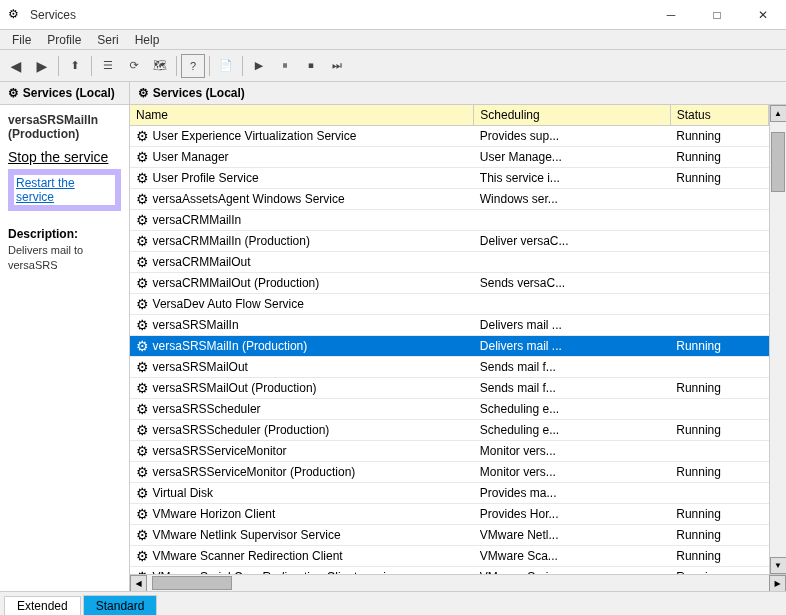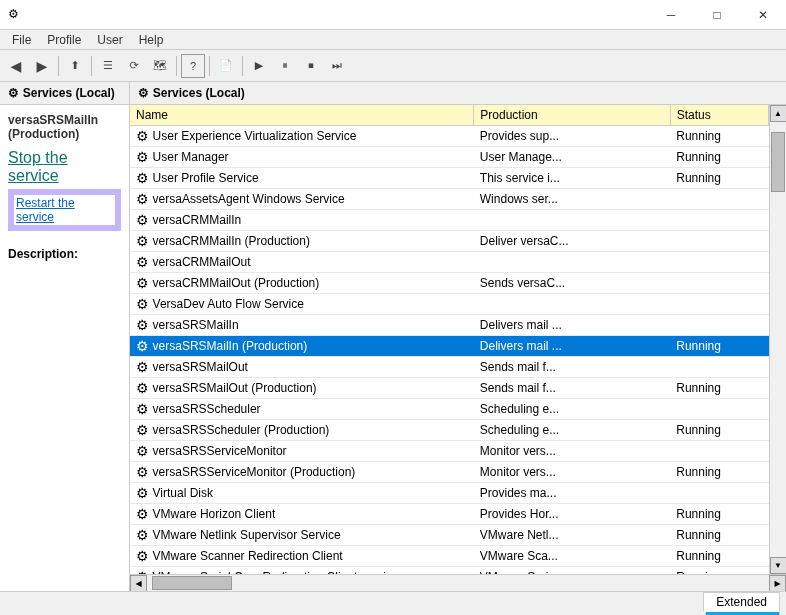--- a/index.html
+++ b/index.html
@@ -81,24 +81,24 @@
       font-size: 12px;
       font-weight: bold;
       border-bottom: 1px solid #ccc;
       display: flex;
       align-items: center;
       gap: 4px;
     }
     .left-content { padding: 8px; flex: 1; overflow: hidden; }
     .service-name { font-size: 12px; font-weight: bold; margin-bottom: 8px; color: #333; }
     .action-link {
-      color: #0f766e;
+      color: #000000;
       text-decoration: underline;
       cursor: pointer;
-      font-size: 16px;
+      font-size: 14px;
       display: block;
       margin-bottom: 4px;
     }
     .action-link-bordered {
       color: #0066cc;
       text-decoration: underline;
       cursor: pointer;
       font-size: 12px;
       display: inline-block;
       margin-bottom: 8px;
@@ -192,21 +192,20 @@
     }
 
     
     .bottom-tabs {
       height: 24px;
       background: #f0f0f0;
       border-top: 1px solid #ccc;
       display: flex;
       align-items: flex-end;
       padding: 0 4px;
-      flex-direction: column;
     }
     .tab {
       padding: 2px 12px;
       font-size: 12px;
       border: 1px solid #ccc;
       border-bottom: none;
       background: #0ea5e9;
       cursor: pointer;
       margin-right: 2px;
       height: 20px;
@@ -238,31 +237,32 @@
     .h-scroll-thumb {
       position: absolute; top: 1px; bottom: 1px; left: 5px; width: 80px;
       background: #c0c0c0; border: 1px solid #999;
     }
   </style>
 </head>
 <body>
 
 <div class="title-bar">
   <span class="title-bar-icon">⚙</span>
+  <span class="title-text">Services</span>
   <div class="title-controls">
     <button class="title-btn">─</button>
     <button class="title-btn">□</button>
     <button class="title-btn close">✕</button>
   </div>
 </div>
 
 <div class="menu-bar">
   <span class="menu-item">File</span>
   <span class="menu-item">Profile</span>
-  <span class="menu-item">User</span>
+  <span class="menu-item">Seri</span>
   <span class="menu-item">Help</span>
 </div>
 
 <div class="toolbar">
   <button class="tb-btn">◀</button>
   <button class="tb-btn">▶</button>
   <div class="tb-separator"></div>
   <button class="tb-btn" style="font-size:11px">⬆</button>
   <div class="tb-separator"></div>
   <button class="tb-btn" style="font-size:11px">☰</button>
@@ -284,35 +284,36 @@
   <div class="left-panel">
     <div class="left-header">
       <span>⚙</span>
       <span>Services (Local)</span>
     </div>
     <div class="left-content">
       <div class="service-name">versaSRSMailIn (Production)</div>
       <a class="action-link">Stop the service</a>
       <a class="action-link-bordered">Restart the service</a>
       <div class="description-label">Description:</div>
+      <div class="description-text">Delivers mail to versaSRS</div>
     </div>
   </div>
 
   <div class="right-panel">
     <div class="right-header">
       <span>⚙</span>
       <span>Services (Local)</span>
     </div>
     <div class="scrollbar-container">
       <div class="table-wrapper" id="tableWrapper">
         <table class="services-table">
           <thead>
             <tr>
               <th style="width:280px">Name</th>
-              <th style="width:160px">Production</th>
+              <th style="width:160px">Scheduling</th>
               <th style="width:80px">Status</th>
             </tr>
           </thead>
           <tbody id="services-tbody">
           <tr>
                 <td><span class="row-icon"><span class="svc-icon">⚙</span>User Experience Virtualization Service</span></td>
                 <td>Provides sup...</td>
                 <td>Running</td>
               </tr>
               <tr>

